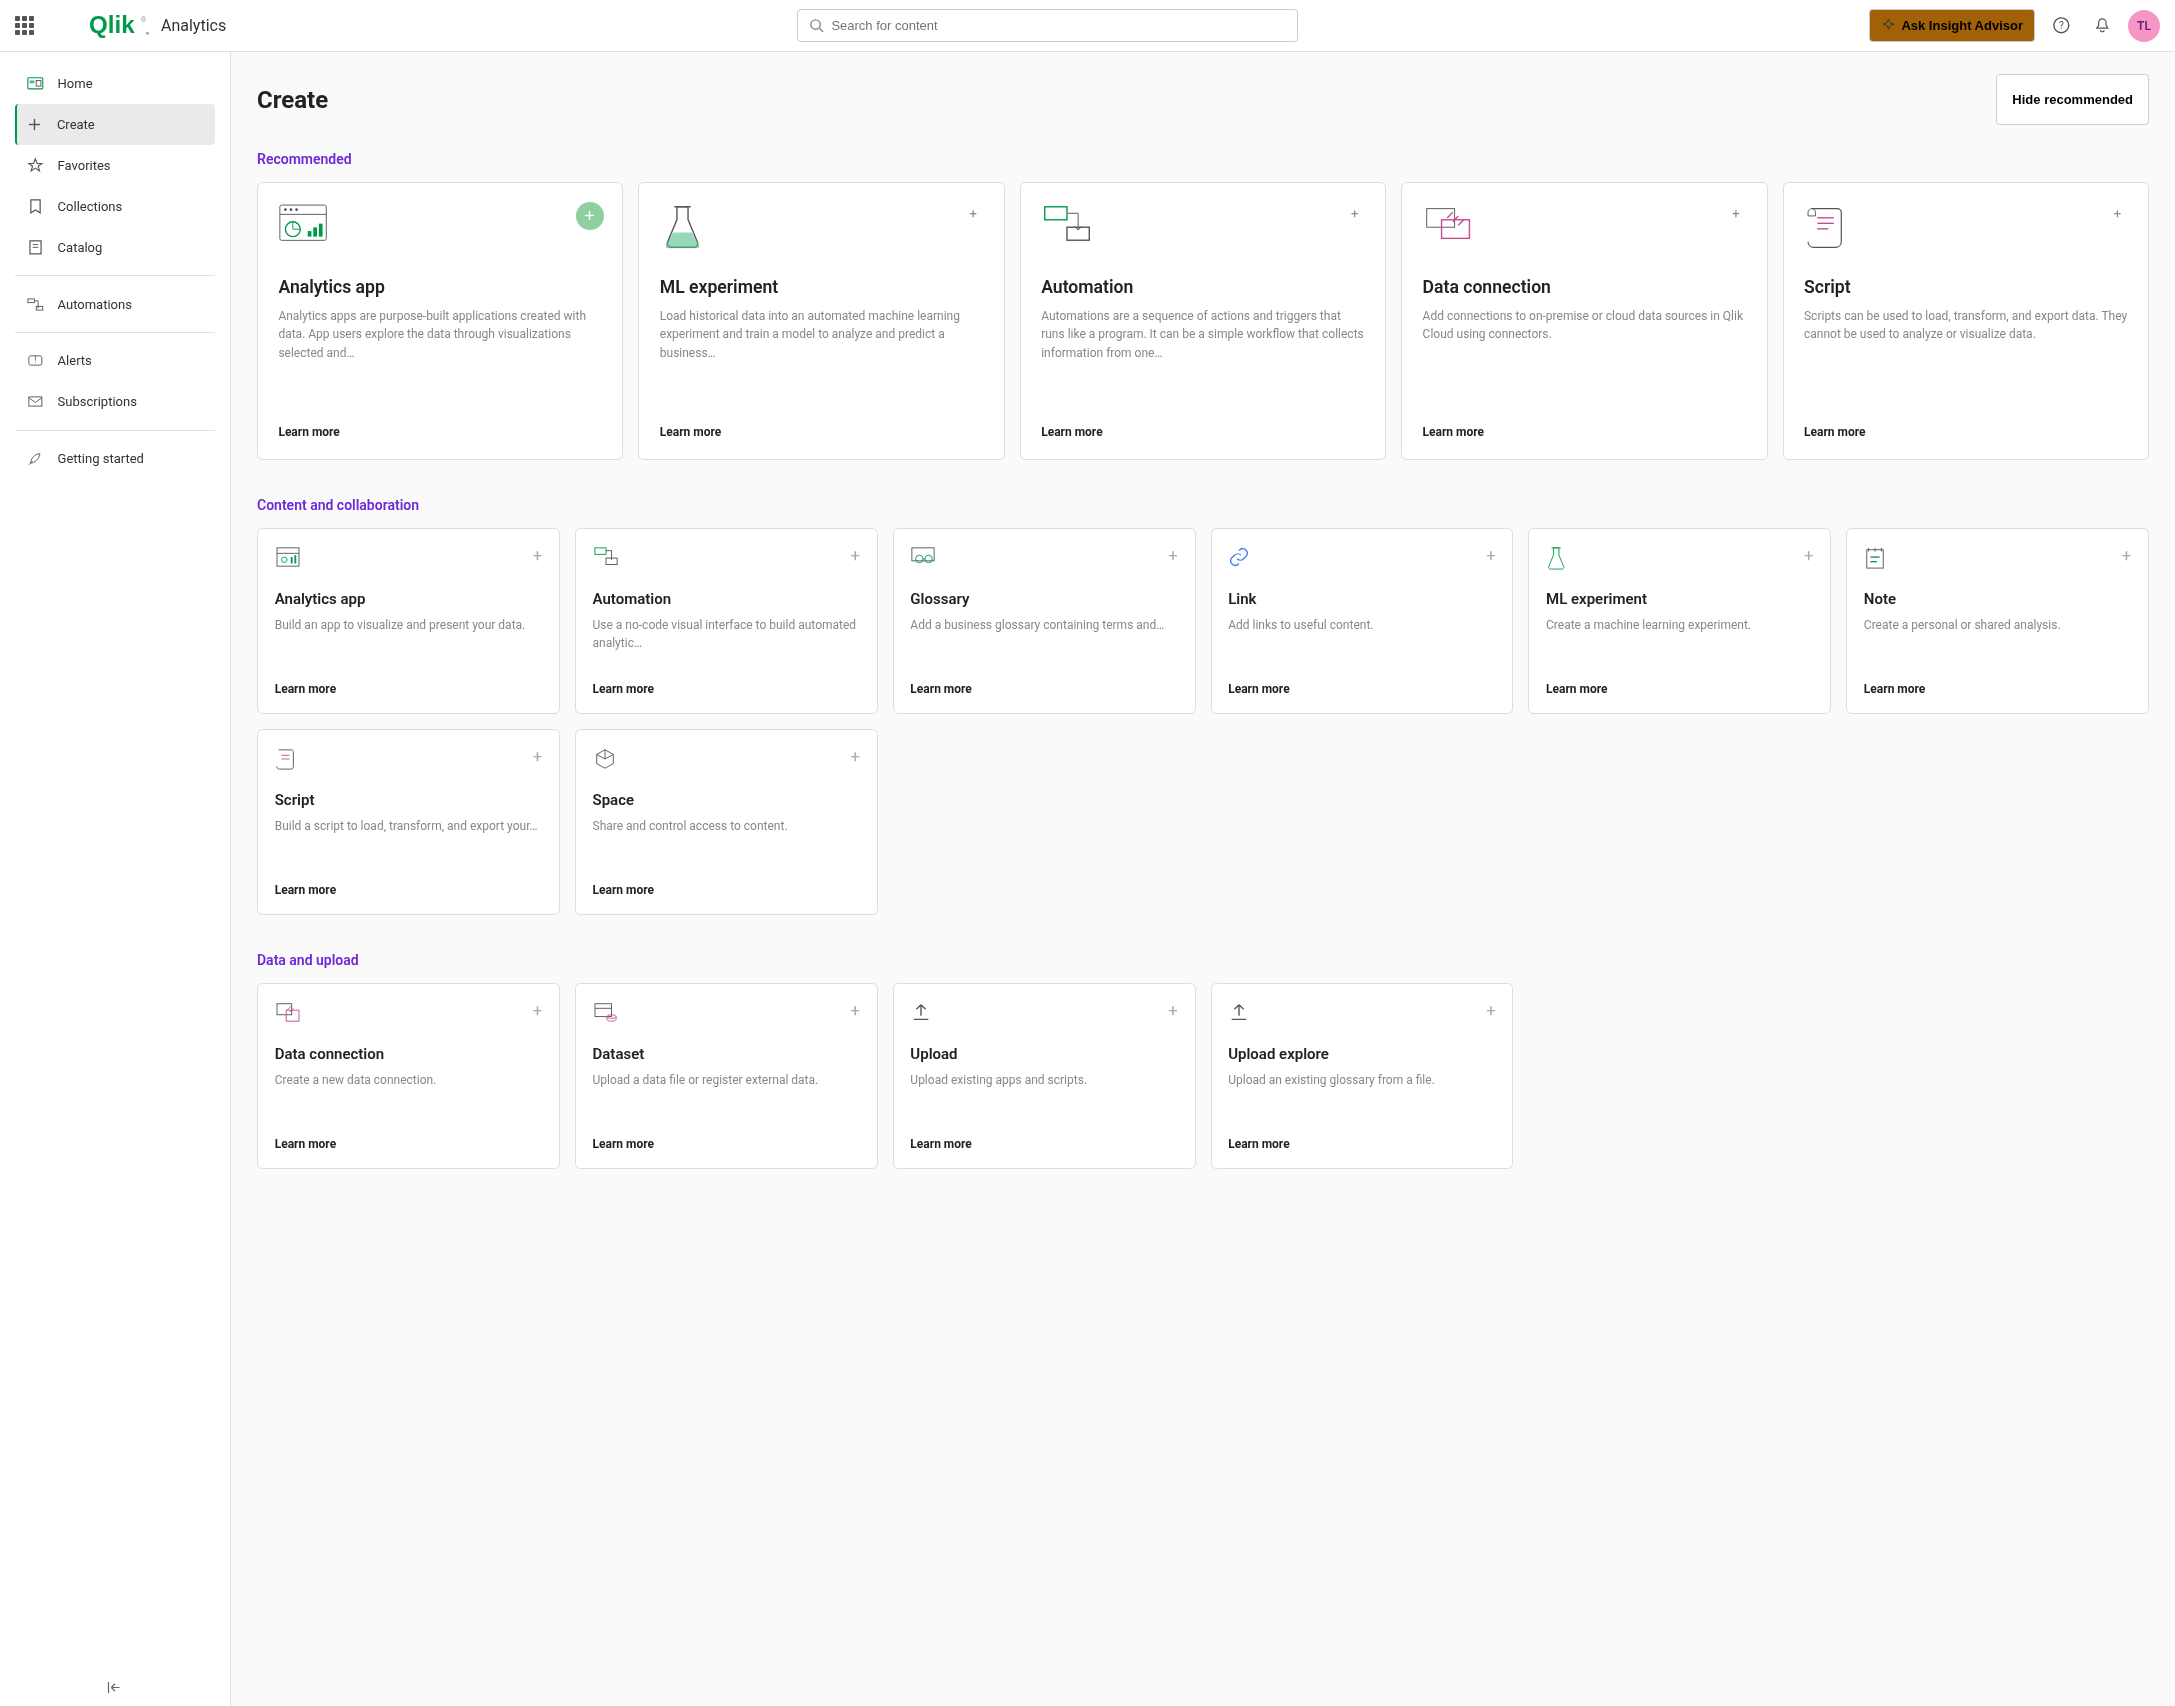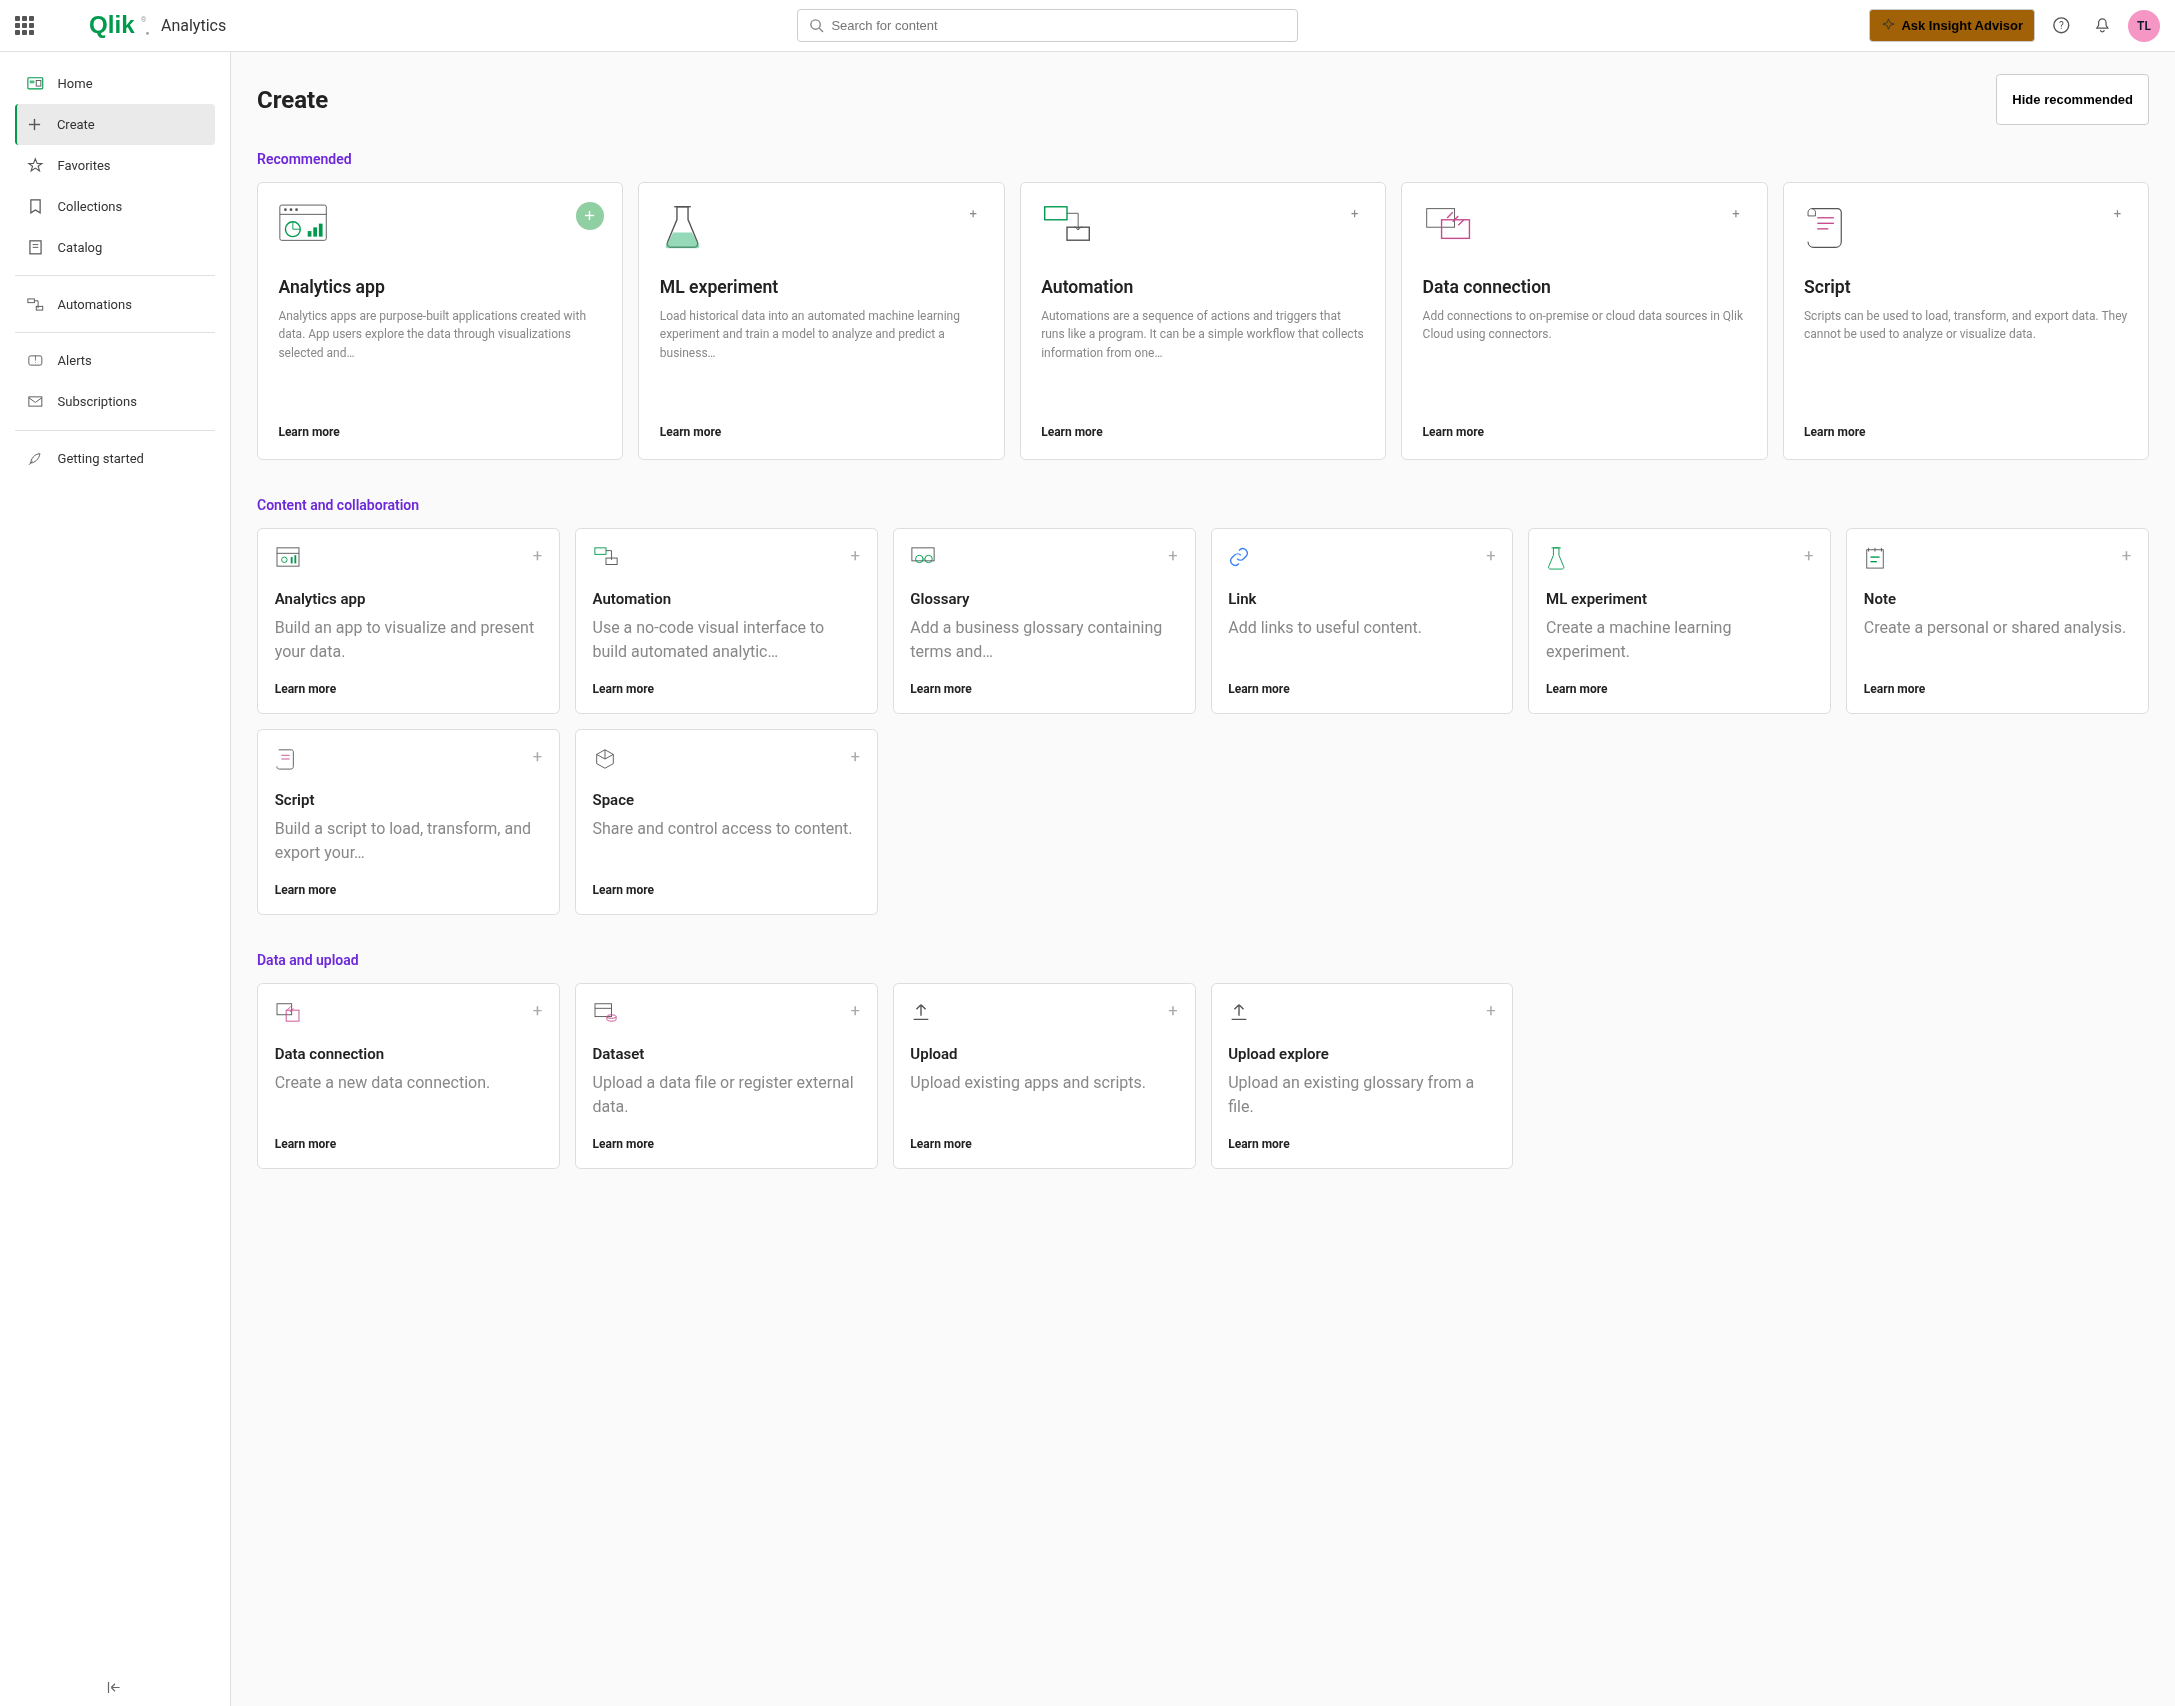--- a/index.html
+++ b/index.html
@@ -11,21 +11,21 @@
 .app-launcher { width: 18.6px; height: 18.6px; display: grid; grid-template-columns: repeat(3,1fr); grid-template-rows: repeat(3,1fr); gap: 1.9px; cursor: pointer; }
 .app-launcher span { background: #555; border-radius: 0.9px; }
 .logo { display: flex; align-items: center; gap: 7.4px; margin-left: 40px; }
 .logo-sub { font-size: 16px; color: #333; }
 .search-wrap { flex: 1; display: flex; justify-content: center; }
 .search-box { width: 501px; height: 33px; border: 0.9px solid #ccc; border-radius: 3.7px; display: flex; align-items: center; padding: 0 11px; gap: 7.4px; }
 .search-box input { border: none; outline: none; flex: 1; font-size: 13px; background: transparent; }
 .header-right { display: flex; align-items: center; gap: 11px; }
 .insight-btn { height: 33px; border: 0.9px solid #ccc; border-radius: 3.7px; background: #a16207; padding: 0 11px; display: flex; align-items: center; gap: 5.6px; font-size: 13px; font-weight: 600; cursor: pointer; }
 .icon-btn { width: 30px; height: 30px; display: flex; align-items: center; justify-content: center; cursor: pointer; border-radius: 50%; }
-.avatar { width: 32px; height: 32px; border-radius: 50%; background: #f596c5; color: #0f172a; display: flex; align-items: center; justify-content: center; font-size: 12px; font-weight: 600; }
+.avatar { width: 32px; height: 32px; border-radius: 50%; background: #f596c5; color: #701a75; display: flex; align-items: center; justify-content: center; font-size: 12px; font-weight: 600; }
 
 
 .body { flex: 1; display: flex; overflow: hidden; }
 .sidebar { width: 231px; border-right: 0.9px solid #e0e0e0; display: flex; flex-direction: column; padding: 11px 15px; position: relative; }
 .nav-item { display: flex; align-items: center; gap: 13px; height: 41px; padding: 0 11px; border-radius: 3.7px; cursor: pointer; color: #333; }
 .nav-item.active { background: #eaeaea; border-left: 2.8px solid #009a4d; padding-left: 8.3px; }
 .nav-divider { height: 0.9px; background: #e0e0e0; margin: 7.4px 0; }
 .nav-icon { width: 18.6px; height: 18.6px; flex-shrink: 0; display: flex; align-items: center; justify-content: center; }
 .collapse-btn { position: absolute; bottom: 11px; left: 50%; transform: translateX(-50%); cursor: pointer; color: #666; }
 
@@ -46,21 +46,21 @@
 .rec-desc { font-size: 12px; color: #888; line-height: 1.55; flex: 1; }
 .rec-learn { font-size: 12px; font-weight: 700; color: #222; margin-top: 11px; cursor: pointer; }
 
 
 .card-grid { display: grid; grid-template-columns: repeat(6, 1fr); gap: 15px; margin-bottom: 37px; }
 .card-grid.four { grid-template-columns: repeat(6, 1fr); }
 .card { background: #fff; border: 0.9px solid #ddd; border-radius: 5.6px; padding: 16.7px; position: relative; display: flex; flex-direction: column; min-height: 186px; }
 .card-icon { width: 26px; height: 26px; margin-bottom: 18.6px; }
 .card-plus { position: absolute; top: 16.7px; right: 16.7px; color: #aaa; cursor: pointer; font-size: 16.7px; }
 .card-title { font-size: 15px; font-weight: 600; margin-bottom: 7.4px; }
-.card-desc { font-size: 16px; color: #888; line-height: 1.5; flex: 1; overflow: hidden; }
+.card-desc { font-size: 12px; color: #888; line-height: 1.5; flex: 1; overflow: hidden; }
 .card-learn { font-size: 12px; font-weight: 700; margin-top: 9.3px; cursor: pointer; }
 
 svg { display: block; }
 </style>
 </head>
 <body>
 
 <div class="app">
 
   <div class="header">

